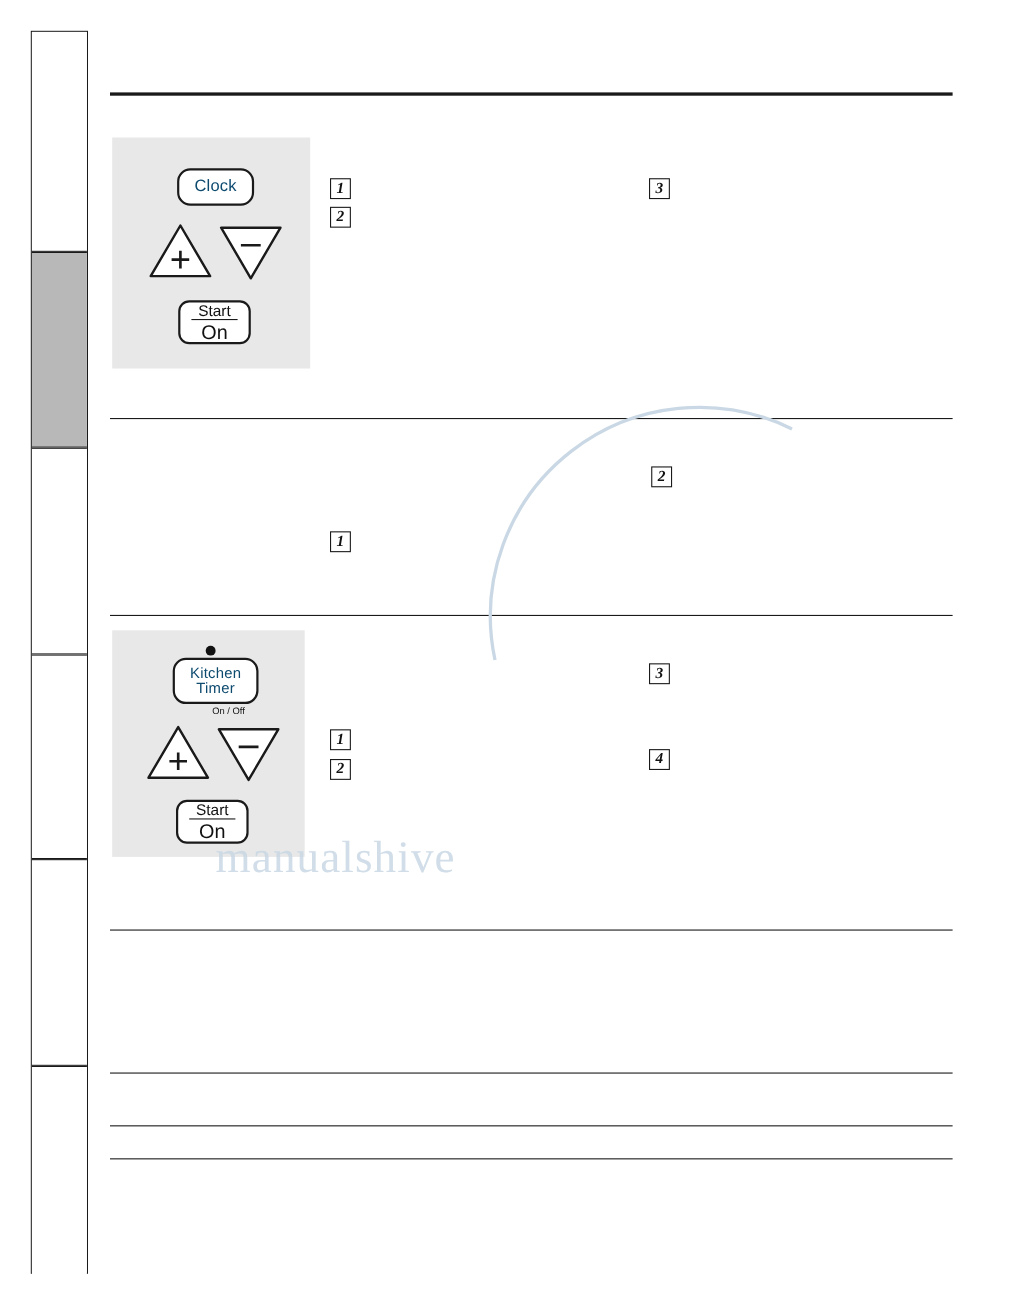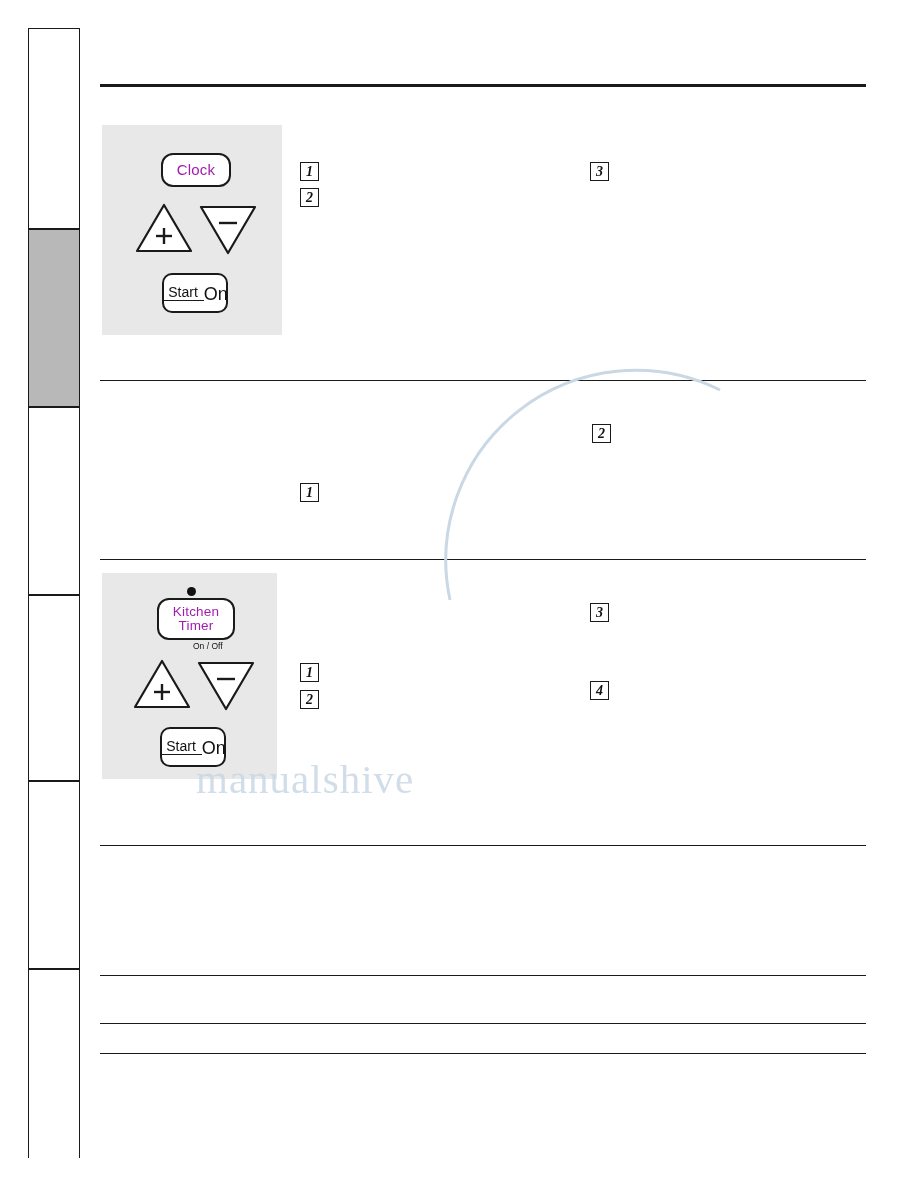--- a/index.html
+++ b/index.html
@@ -67,34 +67,35 @@
     border-radius: 12px;
     background: #ffffff;
     box-sizing: border-box;
     display: flex;
     flex-direction: column;
     align-items: center;
     justify-content: center;
   }
   .key-pill .lbl {
     font-size: 15px;
-    color: #a21caf;
+    color: #0c4a6e;
     line-height: 1.05;
     text-align: center;
     letter-spacing: 0.2px;
   }
   .key-pill .lbl.small { font-size: 13.5px; }
 
   .start-pill {
     position: absolute;
     border: 2px solid #1a1a1a;
     border-radius: 10px;
     background: #ffffff;
     box-sizing: border-box;
     display: flex;
+    flex-direction: column;
     align-items: center;
     justify-content: center;
     padding-top: 0;
   }
   .start-pill .top {
     font-size: 14px;
     color: #111;
     line-height: 1.0;
     padding: 0 6px 1px 6px;
     border-bottom: 1.6px solid #1a1a1a;

